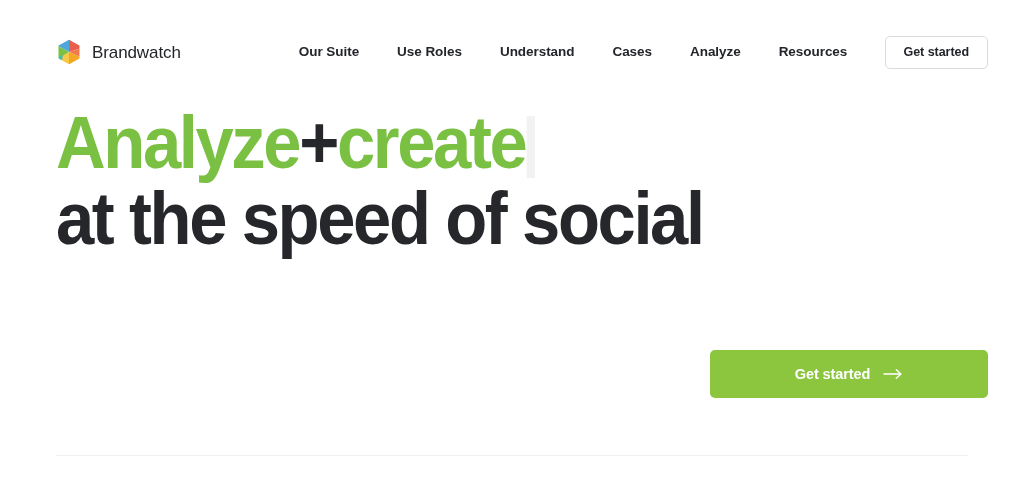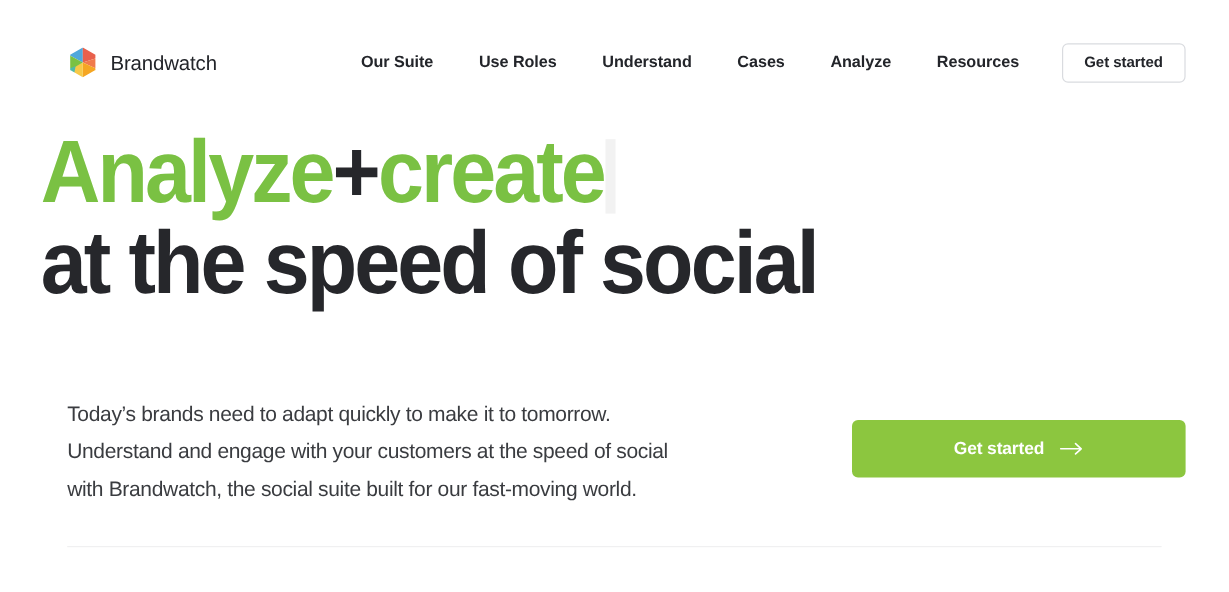--- a/index.html
+++ b/index.html
@@ -26,21 +26,20 @@
   
   .site-header {
     position: absolute;
     top: 0;
     left: 0;
     width: 1024px;
     height: 104px;
     display: flex;
     align-items: center;
     padding: 0 36px 0 56px;
-    gap: 32px;
   }
 
   .brand {
     display: flex;
     align-items: center;
     gap: 10px;
     cursor: pointer;
     flex: 0 0 auto;
   }
 
@@ -56,21 +55,21 @@
     color: #23252a;
     letter-spacing: -0.1px;
     line-height: 1;
     white-space: nowrap;
   }
 
   .main-nav {
     display: flex;
     align-items: center;
     gap: 38px;
-    margin-left: 88px;
+    margin-left: 118px;
   }
 
   .nav-item {
     font-size: 13.5px;
     font-weight: 700;
     color: #23252a;
     letter-spacing: -0.05px;
     white-space: nowrap;
     cursor: pointer;
     line-height: 1;
@@ -95,21 +94,21 @@
     white-space: nowrap;
     cursor: pointer;
   }
 
   
   .hero {
     position: absolute;
     top: 104px;
     left: 0;
     width: 1024px;
-    padding: 0 34px;
+    padding: 0 56px;
   }
 
   .headline {
     margin: 0;
     font-family: "Liberation Sans Narrow", "Liberation Sans", "DejaVu Sans Condensed", sans-serif;
     font-size: 74px;
     font-weight: 700;
     line-height: 0.94;
     letter-spacing: -2.6px;
     color: #26272b;
@@ -246,25 +245,20 @@
 
   <section class="hero">
     <h1 class="headline">
       <span class="headline-line headline-line-1"><span class="hl-green">Analyze</span><span class="hl-dark">+</span><span class="hl-green">create</span><span class="text-caret"></span></span>
       <span class="headline-line headline-line-2 hl-dark">at the speed of social</span>
     </h1>
   </section>
 
   <div class="hero-bottom">
 
-    <p class="hero-copy">
-      <span>Today’s brands need to adapt quickly to make it to tomorrow.</span>
-      <span>Understand and engage with your customers at the speed of social</span>
-      <span>with Brandwatch, the social suite built for our fast-moving world.</span>
-    </p>
 
     <div class="hero-cta-wrap">
       <button class="hero-cta">
         <span>Get started</span>
         <span>
           <svg class="arrow-icon" viewBox="0 0 22 12" xmlns="http://www.w3.org/2000/svg">
             <path d="M1 6 H19.5 M14.6 1.3 L19.8 6 L14.6 10.7" fill="none" stroke="#ffffff" stroke-width="1.5" stroke-linecap="round" stroke-linejoin="round"></path>
           </svg>
         </span>
       </button>

